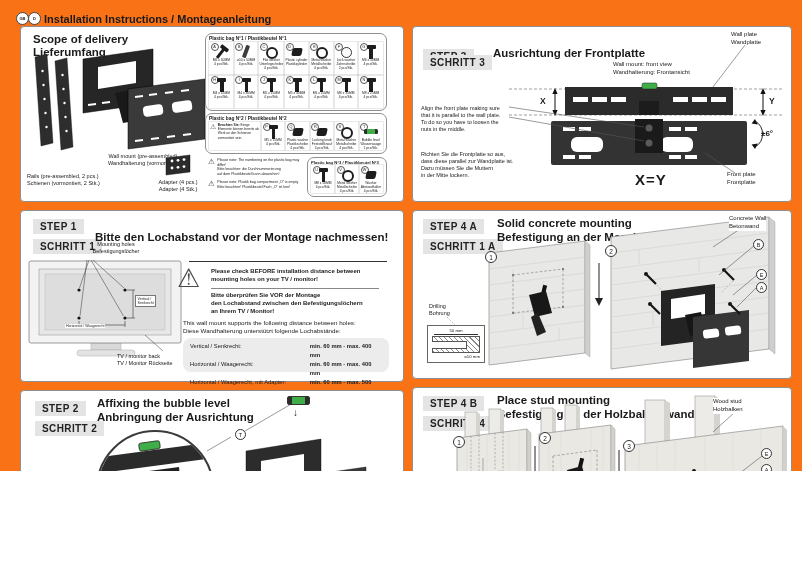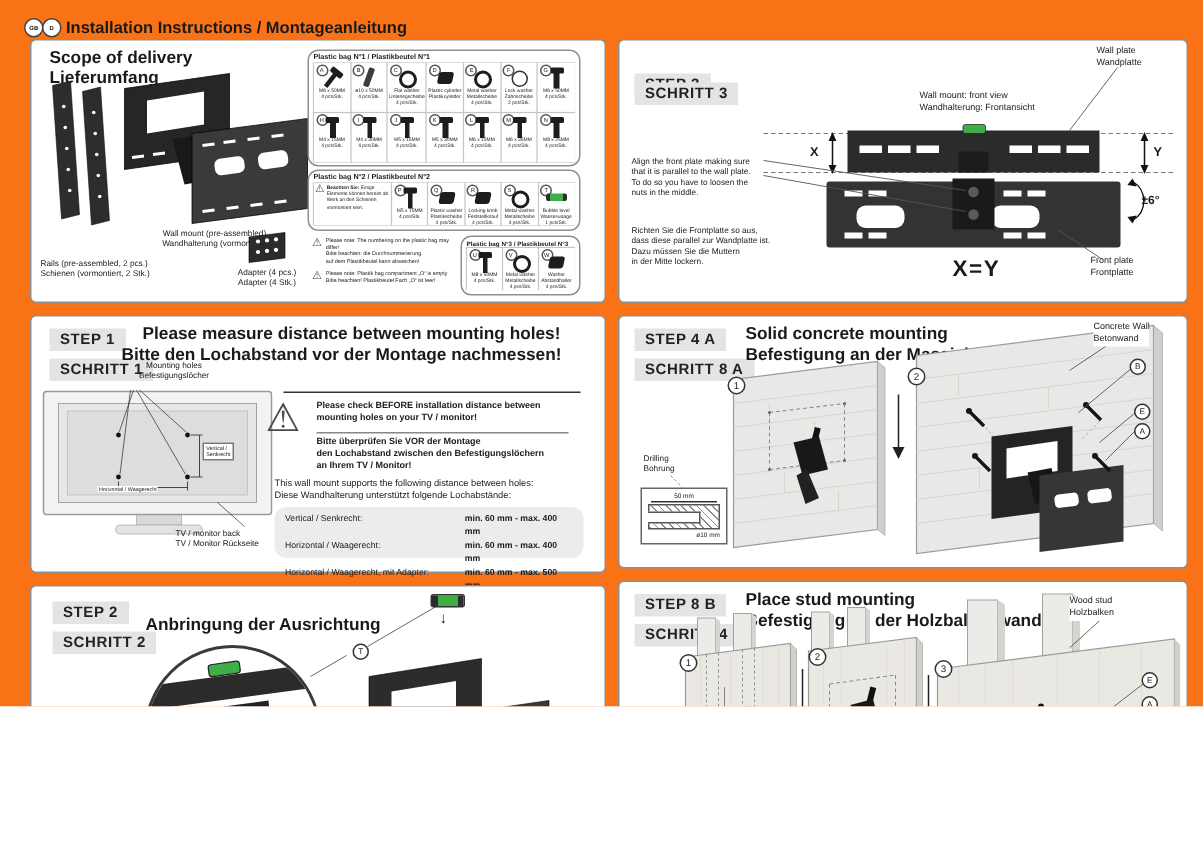--- a/index.html
+++ b/index.html
@@ -329,22 +329,21 @@
 Abstandhalter
 4 pcs/Stk.</span>
           </div>
         </div>
     </div>
   </div>
 
   <div class="panel" style="left:20px;top:210px;width:382px;height:170px">
     <span class="badge" style="left:12px;top:8px">STEP  1</span>
     <span class="badge" style="left:12px;top:28px">SCHRITT 1</span>
-    <div class="h1" style="left:74px;top:6px">Please measure distance between mounting holes!</div>
-    <div class="h1" style="left:60px;top:20px">Bitte den Lochabstand vor der Montage nachmessen!</div>
+    <div class="h1" style="left:74px;top:20px">Bitte den Lochabstand vor der Montage nachmessen!</div>
 
     <div class="a t55 pre" style="left:50px;top:30px;width:90px;text-align:center">Mounting holes
 Befestigungslöcher</div>
     <svg class="a" style="left:6px;top:48px" width="158" height="100" viewBox="0 0 158 100">
       <rect x="64" y="84" width="30" height="7" fill="#d9d9d9" stroke="#aaa" stroke-width="0.5"></rect>
       <rect x="50" y="91" width="58" height="6" rx="3" fill="#e3e3e3" stroke="#aaa" stroke-width="0.5"></rect>
       <rect x="2" y="2" width="152" height="82" rx="2" fill="#f3f3f3" stroke="#9a9a9a"></rect>
       <rect x="12" y="10" width="132" height="66" fill="#e7e7e7" stroke="#9a9a9a" stroke-width="0.6"></rect>
       <rect x="18" y="15" width="120" height="56" fill="#dddddd" stroke="#bbbbbb" stroke-width="0.5"></rect>
       <g fill="#111">
@@ -400,20 +399,21 @@
         <div class="specrow">
           <span class="sl">Horizontal / Waagerecht, mit Adapter:</span>
           <span class="sv">min. 60 mm - max. 500 mm</span>
         </div>
       </div>
   </div>
 
   <div class="panel" style="left:20px;top:390px;width:382px;height:164px">
     <span class="badge" style="left:14px;top:10px">STEP  2</span>
     <span class="badge" style="left:14px;top:30px">SCHRITT 2</span>
+    <div class="h1" style="left:76px;top:6px">Affixing the bubble level</div>
     <div class="h1" style="left:76px;top:20px">Anbringung der Ausrichtung</div>
 
     <svg class="a" style="left:0;top:0" width="378" height="160" viewBox="0 0 378 160">
       <defs>
           <clipPath id="zc">
             <circle cx="134" cy="98" r="57"></circle>
           </clipPath>
         </defs>
       <circle cx="134" cy="98" r="58" fill="#fff" stroke="#3a3a3a" stroke-width="2"></circle>
       <g clip-path="url(#zc)">
@@ -443,20 +443,21 @@
 the top of the wall plate</div>
     <div class="a t55 pre" style="left:8px;top:140px;width:110px">Bringen Sie die Wasserwaage
 zentral oben auf der Wandplatte an.</div>
     <div class="a t6 pre" style="left:214px;top:128px;background:#fff;padding:0 1px">Wall plate
 Wandplatte</div>
   </div>
 
   <div class="panel" style="left:412px;top:26px;width:378px;height:174px">
     <span class="badge" style="left:10px;top:22px">STEP  3</span>
     <span class="badge" style="left:10px;top:28px">SCHRITT 3</span>
+    <div class="h1" style="left:80px;top:20px">Ausrichtung der Frontplatte</div>
 
     <svg class="a" style="left:0;top:0" width="374" height="170" viewBox="0 0 374 170">
       <g stroke="#777" stroke-width="0.7" stroke-dasharray="3 2">
           <line x1="96" y1="62" x2="370" y2="62"></line>
           <line x1="96" y1="88" x2="370" y2="88"></line>
         </g>
       <g stroke="#111" stroke-width="1">
           <line x1="142" y1="64" x2="142" y2="86"></line>
           <line x1="350" y1="64" x2="350" y2="86"></line>
         </g>
@@ -520,21 +521,21 @@
 Dazu müssen Sie die Muttern
 in der Mitte lockern.</div>
     <span class="xy" style="left:222px;top:144px">X=Y</span>
     <span class="a b" style="left:348px;top:102px;font-size:8px">±6°</span>
     <div class="a t6 pre" style="left:314px;top:144px">Front plate
 Frontplatte</div>
   </div>
 
   <div class="panel" style="left:412px;top:210px;width:378px;height:167px">
     <span class="badge" style="left:10px;top:8px">STEP  4 A</span>
-    <span class="badge" style="left:10px;top:28px">SCHRITT 8 A</span>
+    <span class="badge" style="left:10px;top:28px">SCHRITT 1 A</span>
     <div class="h1" style="left:84px;top:6px">Solid concrete mounting</div>
     <div class="h1" style="left:84px;top:20px">Befestigung an der Massivbetonwand</div>
 
     <svg class="a" style="left:0;top:0" width="374" height="165" viewBox="0 0 374 165">
       <polygon points="76,42 172,30 172,142 76,154" fill="#e8e8e6" stroke="#9a9a9a" stroke-width="0.8"></polygon>
       <polygon points="172,30 177,34 177,146 172,142" fill="#cfcfcd" stroke="#9a9a9a" stroke-width="0.4"></polygon>
       <g stroke="#d2d2cf" stroke-width="0.6">
           <line x1="76" y1="58" x2="172" y2="46"></line>
           <line x1="76" y1="74" x2="172" y2="62"></line>
           <line x1="76" y1="90" x2="172" y2="78"></line>
@@ -625,21 +626,21 @@
       <div class="dim">50 mm</div>
       <div class="dimline"></div>
       <div class="hatch">
           <div class="channel"></div>
         </div>
       <div class="dia">ø10 mm</div>
     </div>
   </div>
 
   <div class="panel" style="left:412px;top:387px;width:378px;height:167px">
-    <span class="badge" style="left:10px;top:8px">STEP  8 B</span>
+    <span class="badge" style="left:10px;top:8px">STEP  4 B</span>
     <span class="badge" style="left:10px;top:28px">SCHRITT 4 B</span>
     <div class="h1" style="left:84px;top:6px">Place stud mounting</div>
     <div class="h1" style="left:84px;top:20px">Befestigung an der Holzbalkenwand</div>
 
     <svg class="a" style="left:0;top:0" width="374" height="165" viewBox="0 0 374 165">
       <g fill="#edebe7" stroke="#9a9a9a" stroke-width="0.6">
         <rect x="52" y="24" width="12" height="32"></rect>
           <rect x="76" y="21" width="12" height="32"></rect>
         <rect x="128" y="20" width="12" height="30"></rect>
           <rect x="152" y="17" width="12" height="30"></rect>

